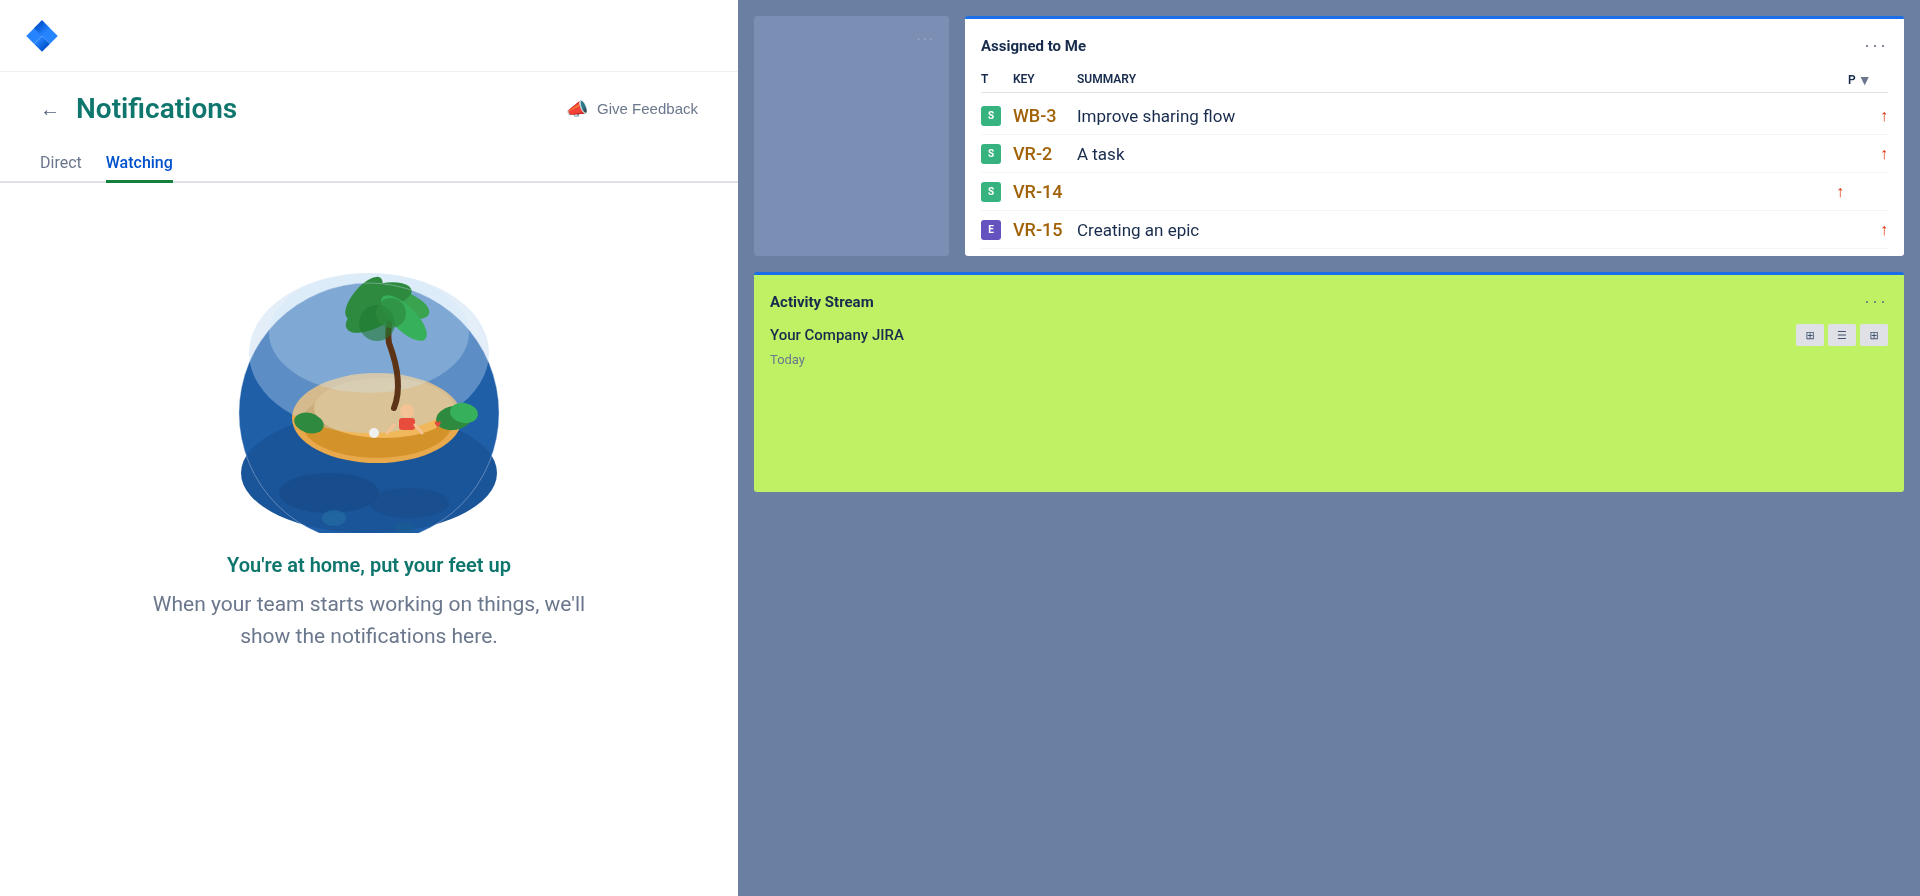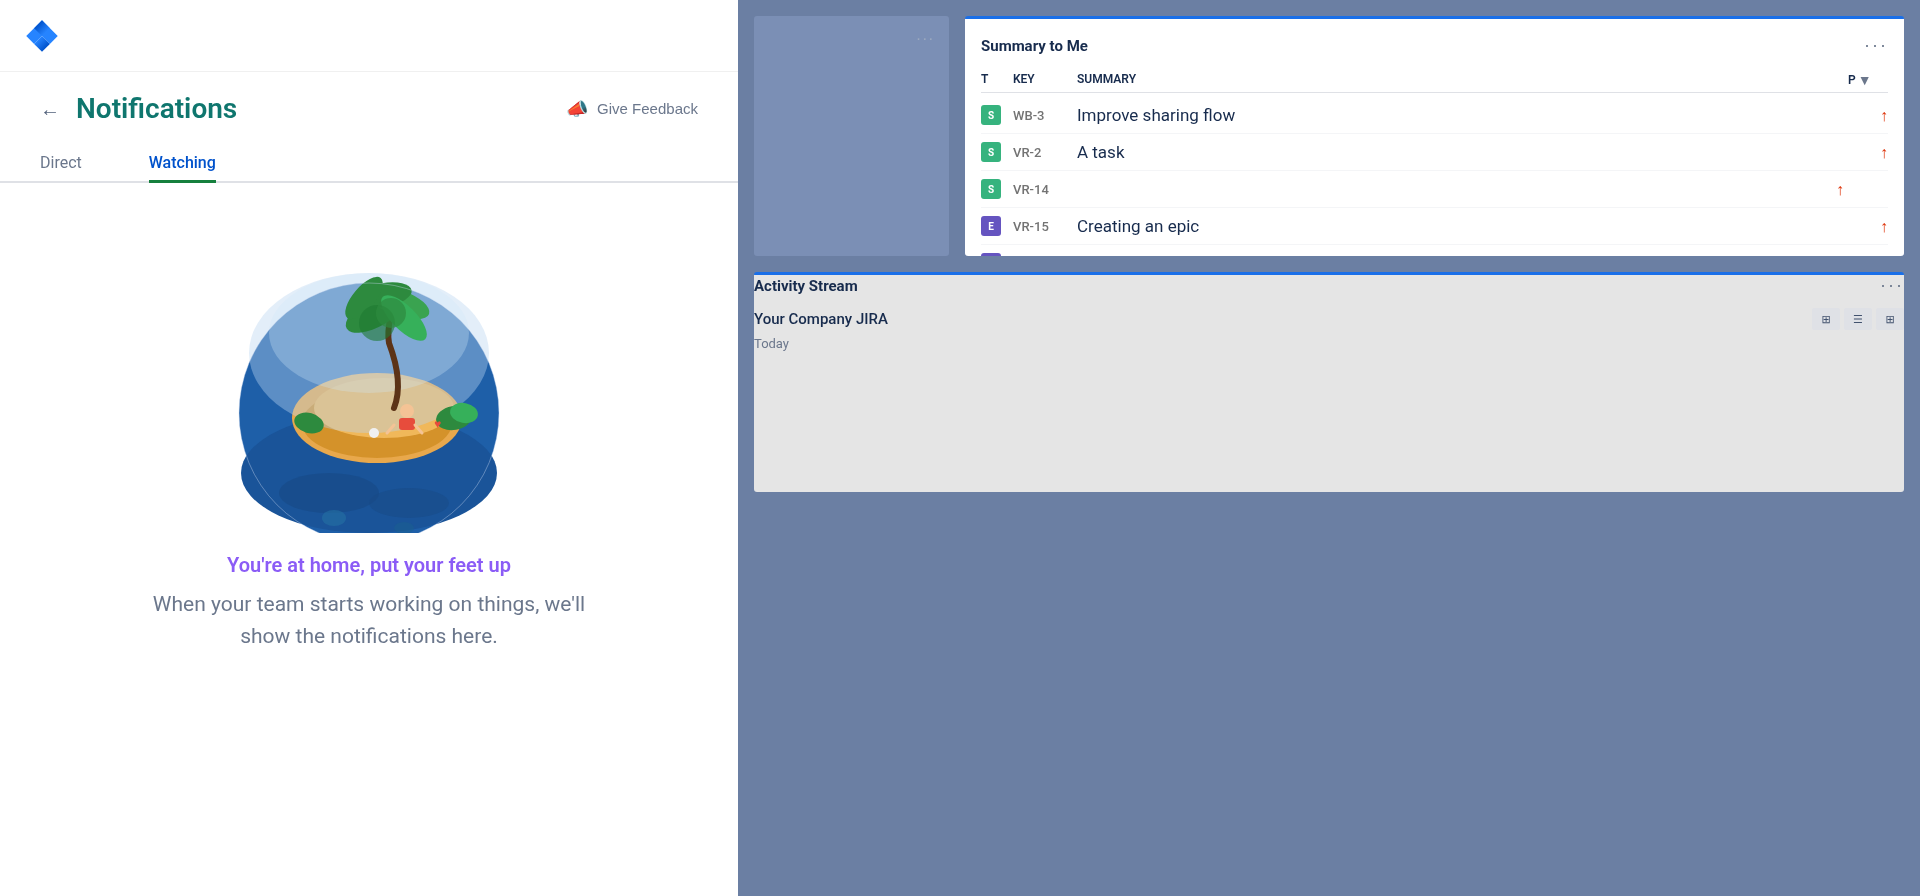--- a/index.html
+++ b/index.html
@@ -74,21 +74,20 @@
 
     .give-feedback-btn .megaphone-icon {
       font-size: 18px;
     }
 
     .tabs-container {
       display: flex;
       padding: 12px 40px 0 40px;
       border-bottom: 2px solid #dfe1e6;
       margin-top: 8px;
-      gap: 43px;
     }
 
     .tab {
       padding: 8px 0;
       margin-right: 24px;
       font-size: 16px;
       cursor: pointer;
       color: #6b778c;
       border-bottom: 3px solid transparent;
       margin-bottom: -2px;
@@ -111,21 +110,21 @@
     }
 
     .island-illustration {
       width: 280px;
       height: 310px;
     }
 
     .empty-title {
       font-size: 20px;
       font-weight: 600;
-      color: #8b5cf6;
+      color: #0f766e;
       margin-top: 20px;
       text-align: right;
     }
 
     .empty-subtitle {
       font-size: 21px;
       color: #6b778c;
       margin-top: 12px;
       text-align: center;
       line-height: 1.5;
@@ -239,44 +238,45 @@
       justify-content: center;
       font-size: 10px;
       font-weight: bold;
       color: white;
     }
 
     .type-story { background: #36b37e; }
     .type-epic { background: #6554c0; }
 
     .key-cell {
-      font-size: 13px;
-      color: #737373;
+      font-size: 18px;
+      color: #a16207;
       font-weight: 500;
     }
 
     .summary-cell {
       font-size: 17px;
       color: #172b4d;
     }
 
     .priority-cell {
       display: flex;
       justify-content: flex-end;
       align-items: center;
     }
 
     .priority-high { color: #de350b; font-size: 16px; }
     .priority-low { color: #36b37e; font-size: 16px; }
 
     
     .activity-card {
-      background: #e5e5e5;
+      background: #bef264;
       border-radius: 3px;
       border-top: 3px solid #1a6fe8;
+      padding: 16px;
       height: 220px;
     }
 
     .activity-header {
       display: flex;
       justify-content: space-between;
       align-items: center;
       margin-bottom: 12px;
     }
 
@@ -447,21 +447,21 @@
   <div class="dashboard-content">
 
     <div class="dashboard-row-top">
 
       <div class="partial-left">
         <div class="dots">···</div>
       </div>
 
       <div class="assigned-card">
         <div class="card-header">
-          <span class="card-title">Summary to Me</span>
+          <span class="card-title">Assigned to Me</span>
           <button class="card-dots-btn">···</button>
         </div>
 
         <div class="table-header">
           <div class="table-header-cell">T</div>
           <div class="table-header-cell">Key</div>
           <div class="table-header-cell">Summary</div>
           <div class="table-header-cell col-p-header">
             <span>P</span>
             <span class="sort-icon">▼</span>

